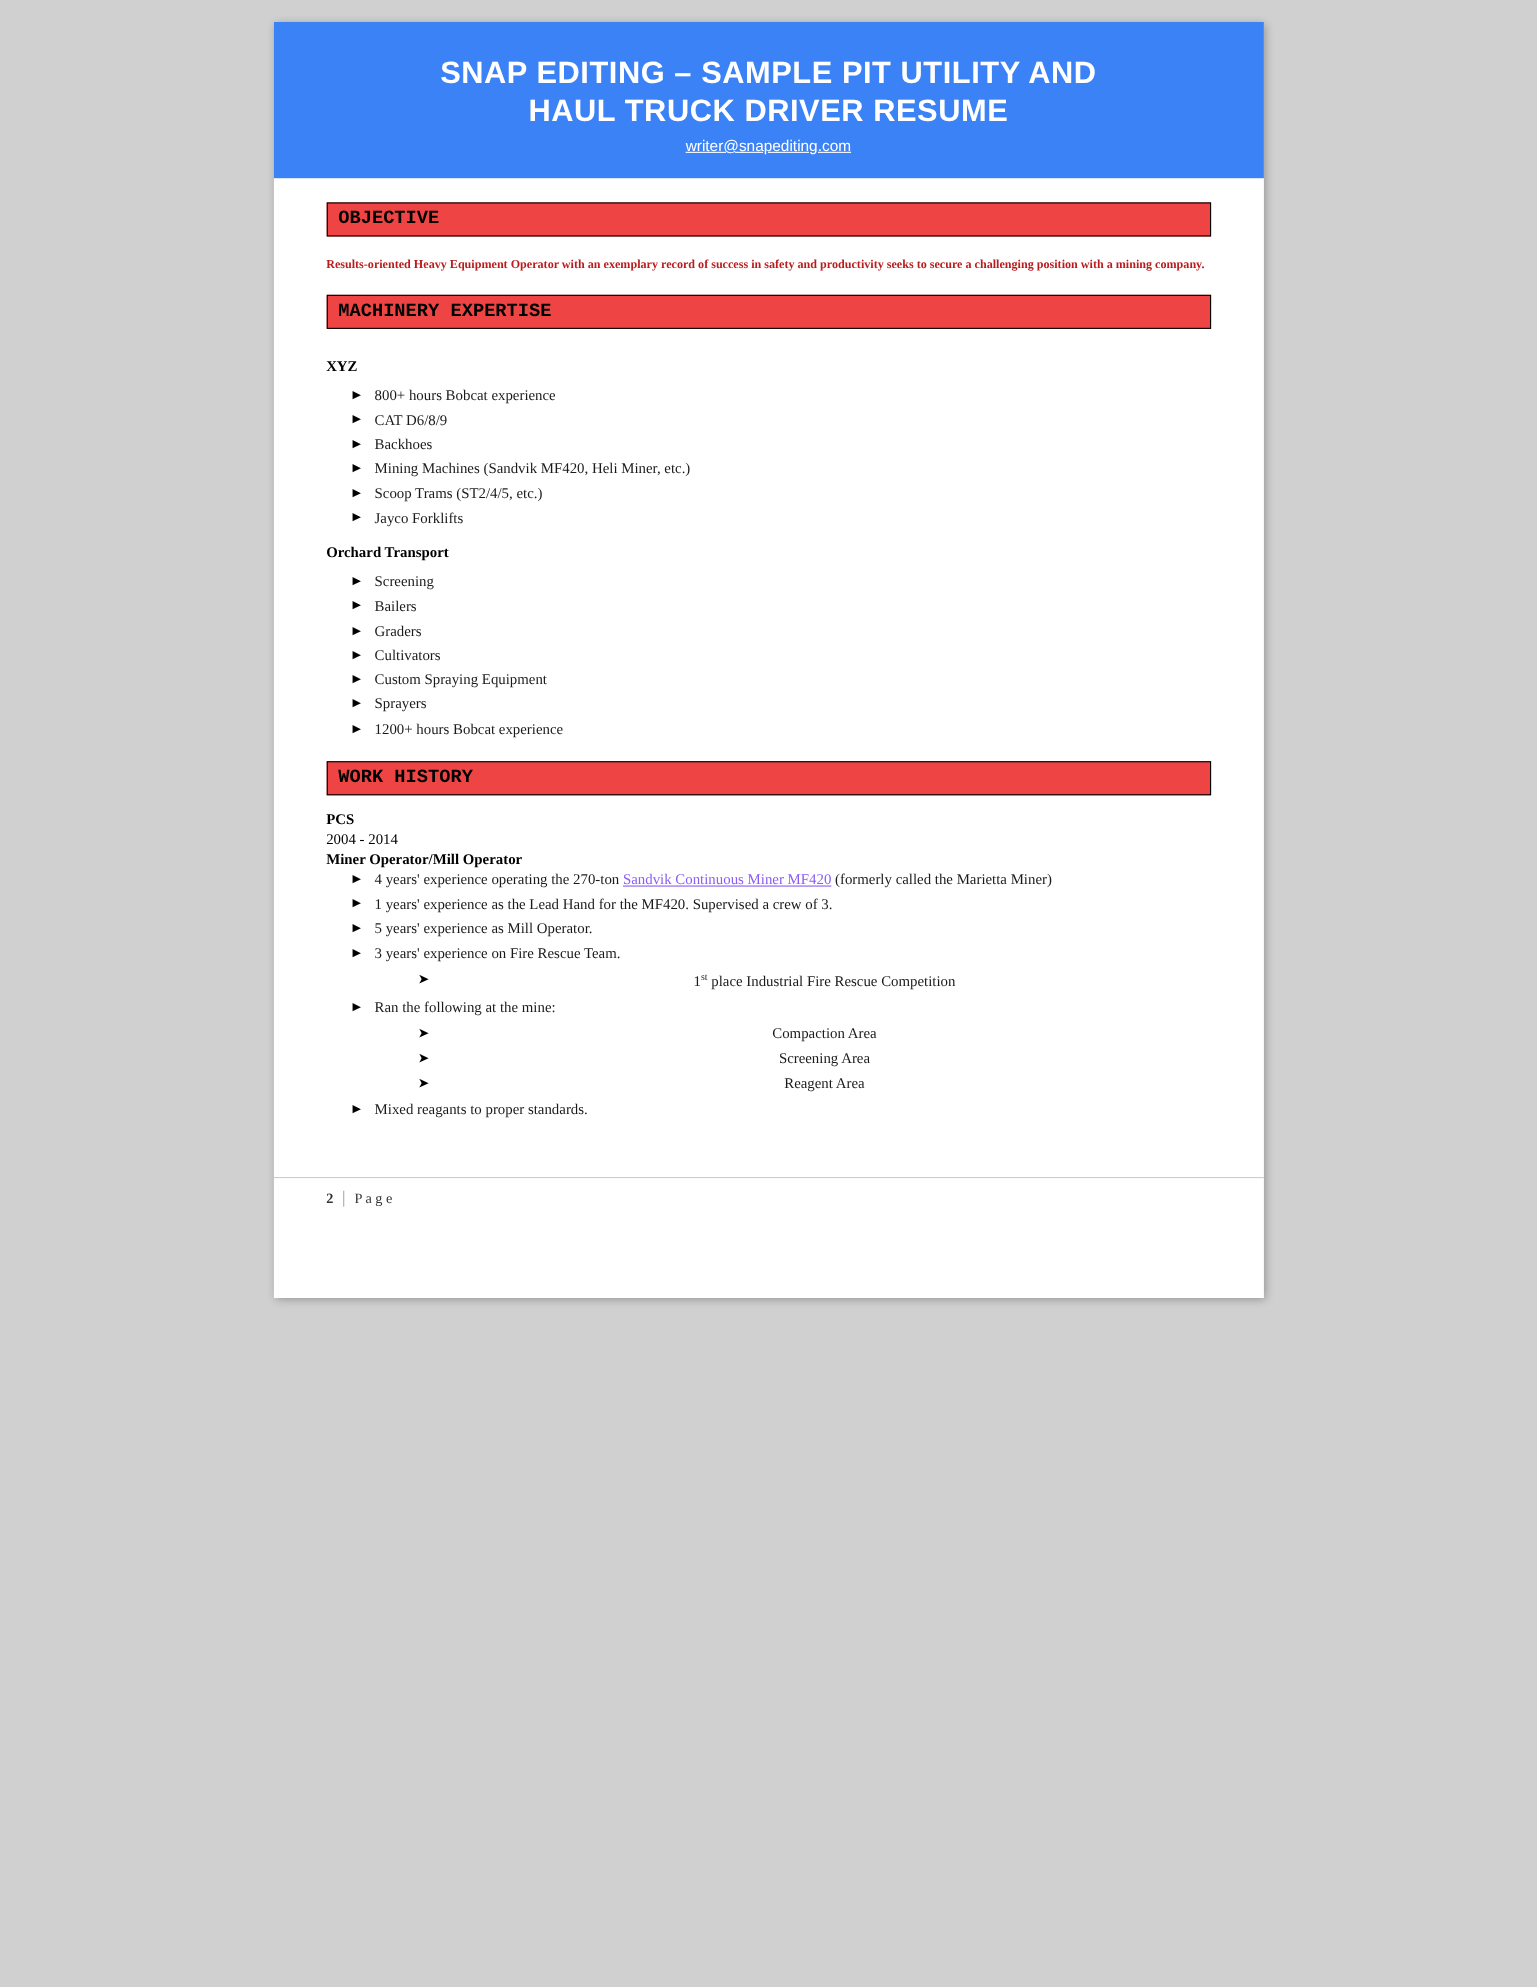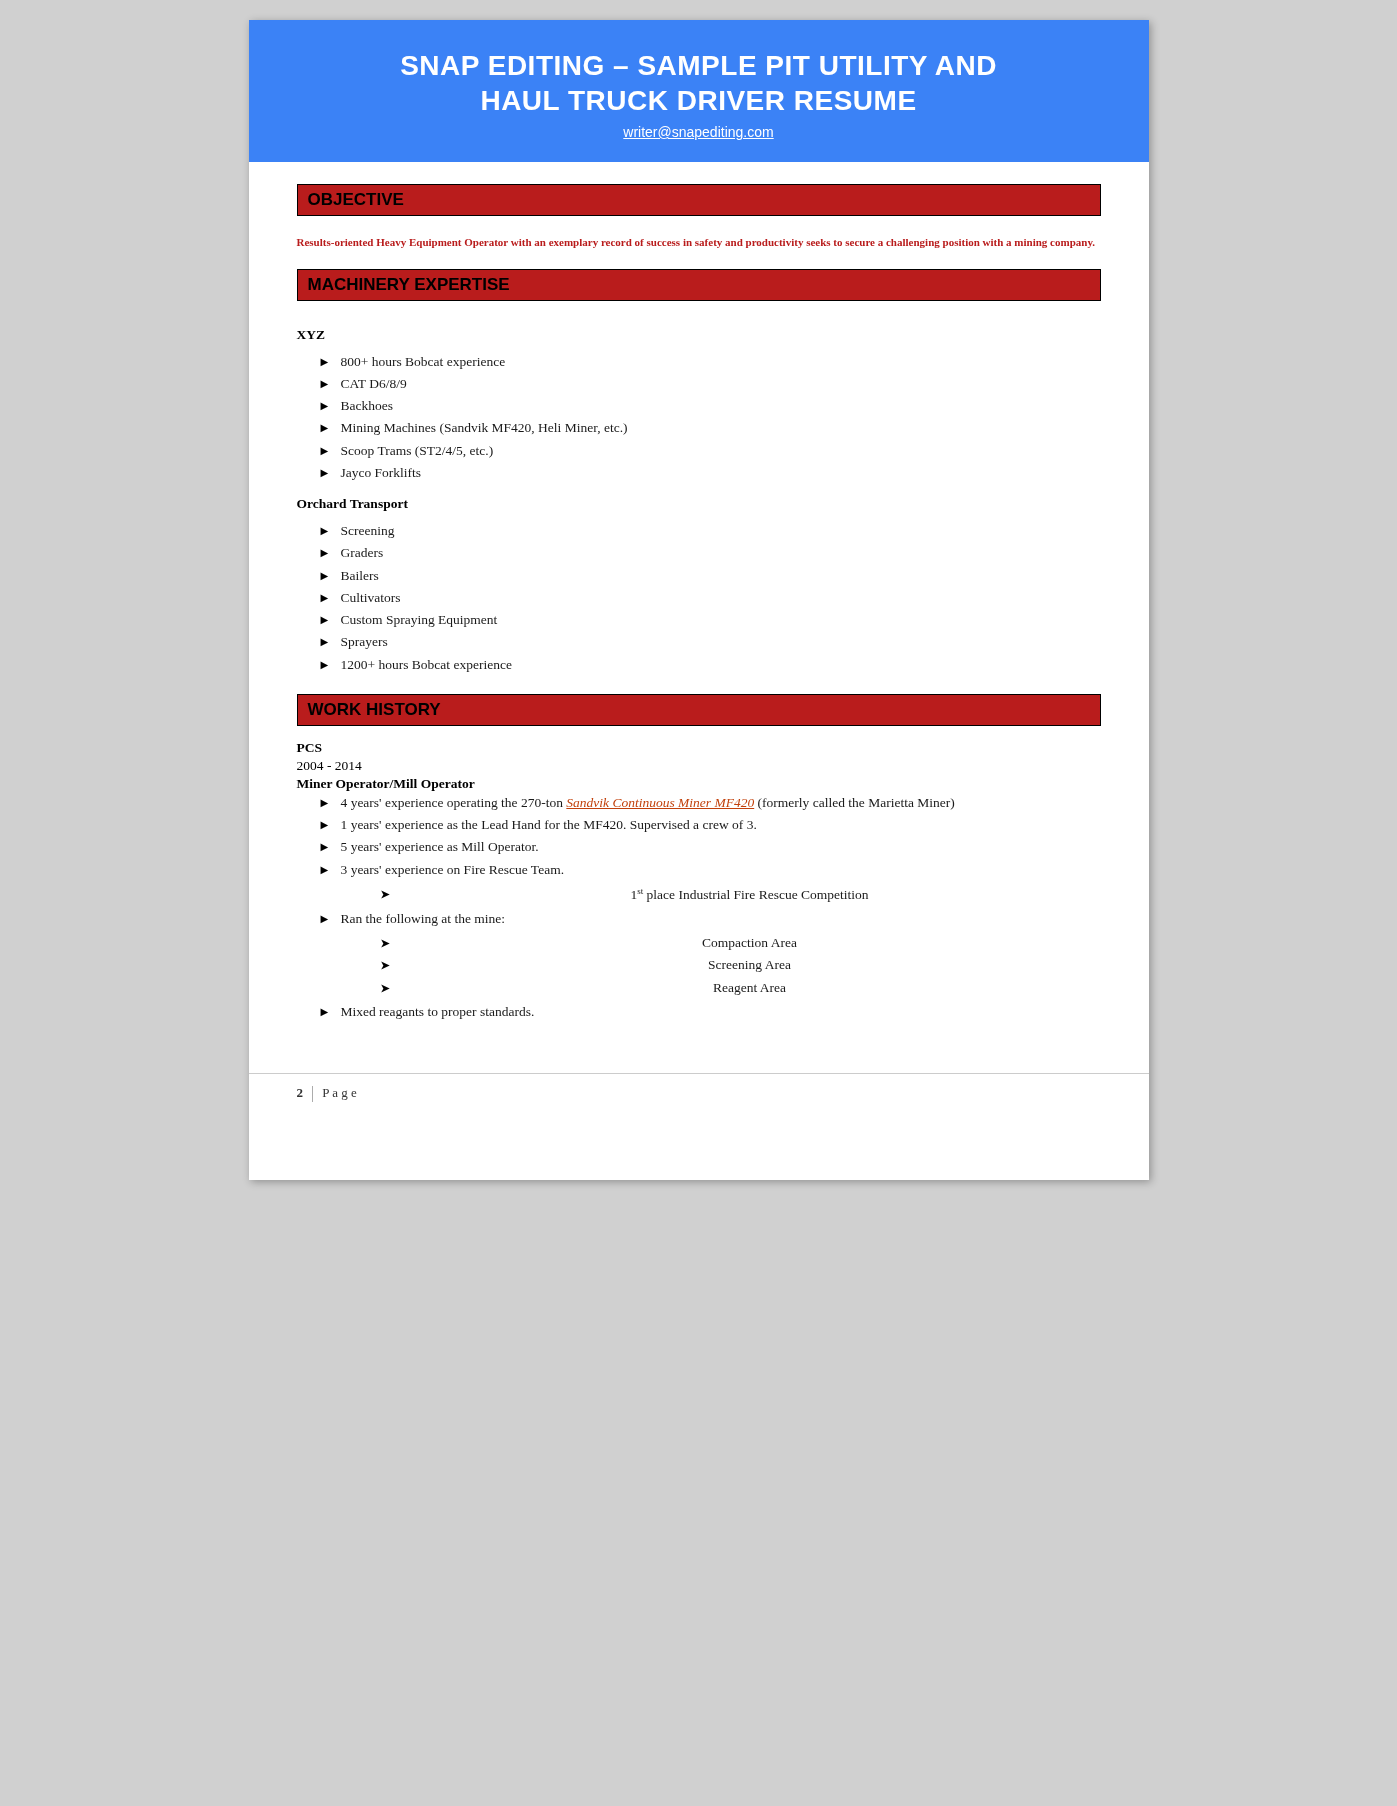--- a/index.html
+++ b/index.html
@@ -54,25 +54,25 @@
 
     .section {
       margin-bottom: 18px;
     }
 
     .section-heading {
       border: 1.5px solid #000000;
       padding: 5px 10px;
       font-size: 17px;
       font-weight: bold;
-      font-family: Liberation Sans, sans-serif;
+      font-family: Liberation Mono, monospace;
       display: inline-block;
       width: 100%;
       margin-bottom: 14px;
-      background: #b91c1c;
+      background: #ef4444;
     }
 
     .objective-text {
       font-size: 11px;
       line-height: 1.5;
       color: #b91c1c;
       margin-top: 4px;
       font-weight: bold;
     }
 
@@ -142,23 +142,22 @@
       content: '➤';
       position: absolute;
       left: 0;
       font-size: 11px;
       top: 2px;
       color: #000000;
       font-weight: bold;
     }
 
     .link-text {
-      color: #c2410c;
+      color: #8b5cf6;
       text-decoration: underline;
-      font-style: italic;
     }
 
     sup {
       font-size: 9px;
     }
 
     .page-footer {
       border-top: 1px solid #cccccc;
       padding: 10px 48px;
       font-size: 13px;
@@ -206,22 +205,22 @@
         <li><span>CAT D6/8/9</span></li>
         <li><span>Backhoes</span></li>
         <li><span>Mining Machines (Sandvik MF420, Heli Miner, etc.)</span></li>
         <li><span>Scoop Trams (ST2/4/5, etc.)</span></li>
         <li><span>Jayco Forklifts</span></li>
       </ul>
 
       <div class="sub-heading">Orchard Transport</div>
       <ul class="bullet-list">
         <li><span>Screening</span></li>
+        <li><span>Bailers</span></li>
         <li><span>Graders</span></li>
-        <li><span>Bailers</span></li>
         <li><span>Cultivators</span></li>
         <li><span>Custom Spraying Equipment</span></li>
         <li><span>Sprayers</span></li>
         <li><span>1200+ hours Bobcat experience</span></li>
       </ul>
     </div>
 
     <div class="section">
       <div class="section-heading">WORK HISTORY</div>
 

